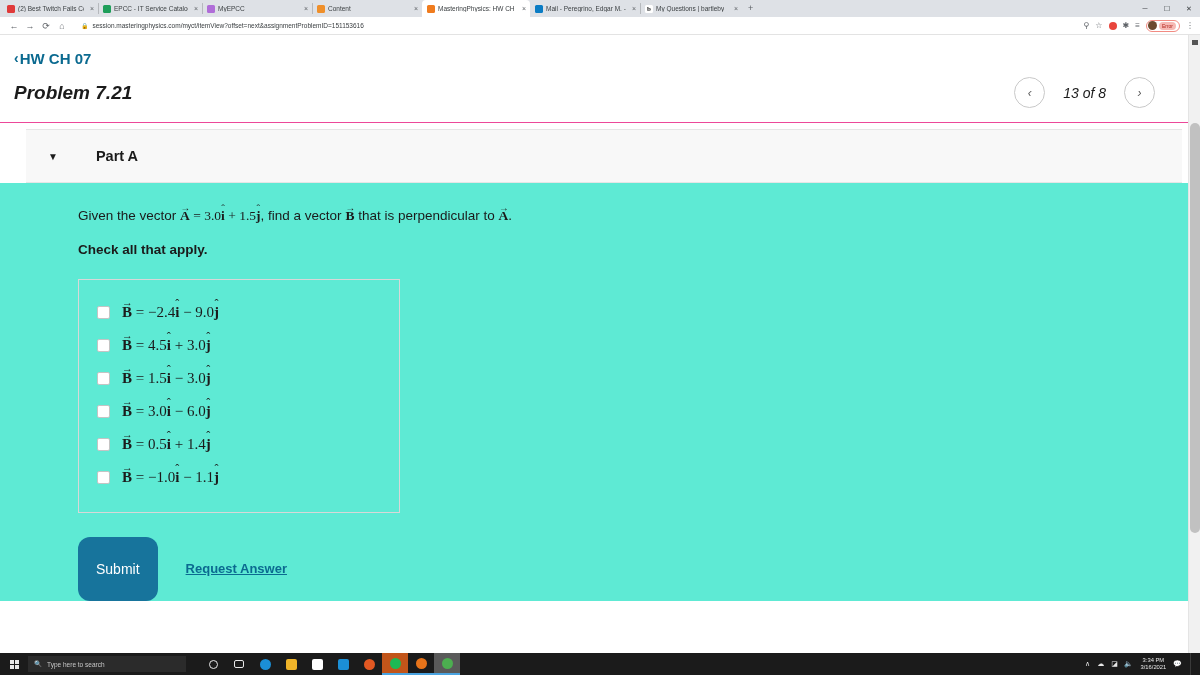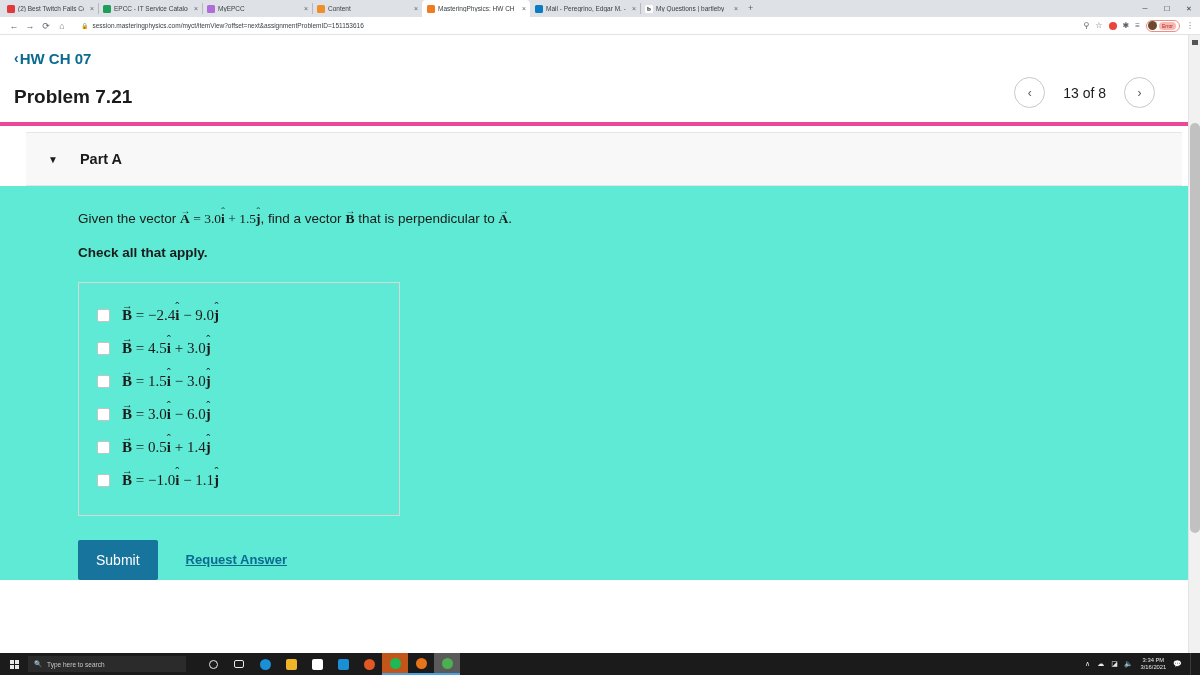--- a/index.html
+++ b/index.html
@@ -107,24 +107,25 @@
   }
 
   #crumb-row { padding: 14px 0 0 14px; }
   #breadcrumb-link {
     color: #0b6a90; font-size: 15px; font-weight: bold;
     display: inline-flex; align-items: center; gap: 1px;
   }
   .chev-left { font-size: 14px; font-weight: bold; line-height: 1; }
 
   #title-row {
-    display: flex; align-items: flex-end; justify-content: space-between;
+    display: flex; align-items: center; justify-content: space-between;
     padding: 10px 10px 0 14px;
-    border-bottom: 4px solid #ec4899;
+    border-bottom: 1px solid #ec4899;
     padding-bottom: 14px;
+    font-style: italic;
   }
   #problem-title { font-size: 19px; font-weight: bold; color: #1b1b1b; }
   #pager { display: flex; align-items: center; gap: 18px; margin-right: 35px; }
   .pager-btn {
     width: 31px; height: 31px; border-radius: 50%;
     border: 1px solid #c9c9c9; background: #fff;
     display: flex; align-items: center; justify-content: center;
     color: #555; font-size: 12px;
   }
   #pager-label { font-size: 14px; color: #1b1b1b; }
@@ -135,21 +136,21 @@
     border: 1px solid #e6e6e6;
     border-left: none; border-right: none;
   }
   #part-header {
     height: 52px;
     display: flex; align-items: center; gap: 22px;
     padding-left: 22px;
     background: #f8f8f8;
   }
   #part-caret { font-size: 10px; color: #1b1b1b; }
-  #part-label { font-size: 14.5px; font-weight: bold; color: #1b1b1b; }
+  #part-label { font-size: 14.5px; font-weight: bold; color: #1b1b1b; margin-left: 16px; }
 
   #part-body { background: #5eead4; padding: 26px 0 0 0; }
 
   .math { font-family: "Liberation Serif", serif; }
   #question-text {
     font-size: 13.5px; color: #1b1b1b; padding-left: 78px;
     line-height: 1.1;
   }
   .vec { position: relative; display: inline-block; font-weight: bold; }
   .vec > .arr {
@@ -183,23 +184,23 @@
     background: #fff; flex: 0 0 auto;
   }
   .opt-label { font-size: 15px; color: #1b1b1b; font-family: "Liberation Serif", serif; }
 
   #actions-row {
     display: flex; align-items: center; gap: 28px;
     margin: 24px 0 0 78px;
   }
   #submit-button {
     background: #17749c; color: #ffffff;
-    border: none; border-radius: 2px;
+    border: none; border-radius: 12px;
     font-size: 14px; font-family: "Liberation Sans", sans-serif;
-    padding: 12px 18px;
+    padding: 24px 18px;
   }
   #request-answer-link {
     color: #0b6a90; font-size: 13px; font-weight: bold;
     text-decoration: underline;
   }
 
   
   #scrollbar {
     position: absolute; right: 0; top: 0; width: 12px; height: 619px;
     background: #f1f1f1; border-left: 1px solid #e4e4e4;

